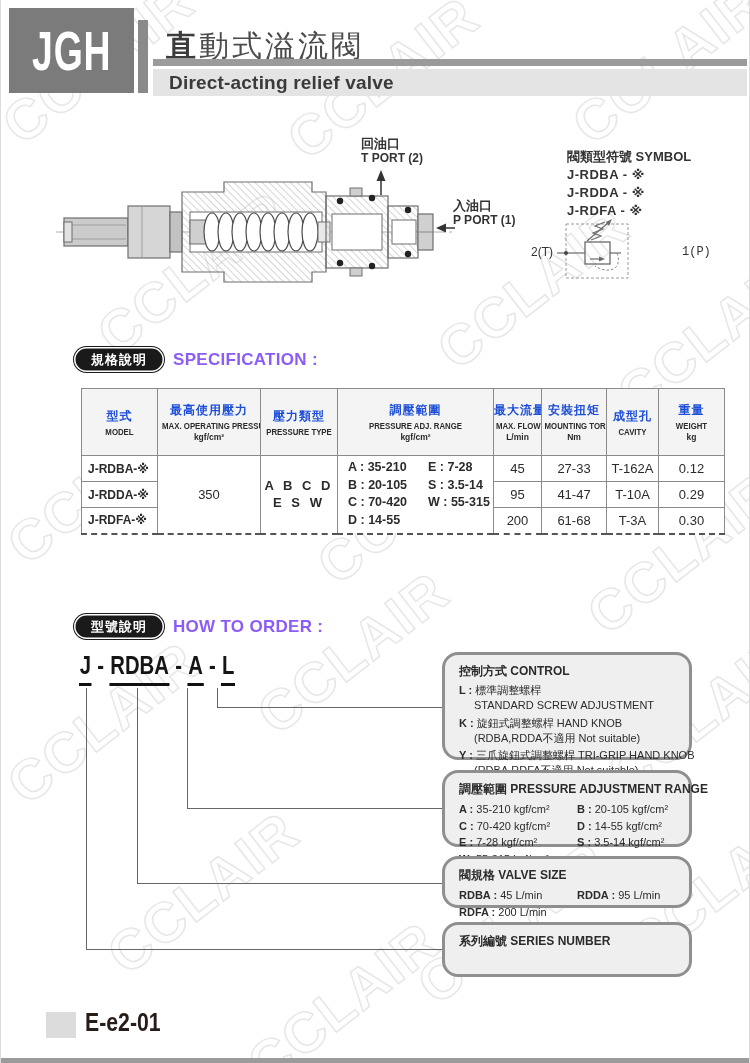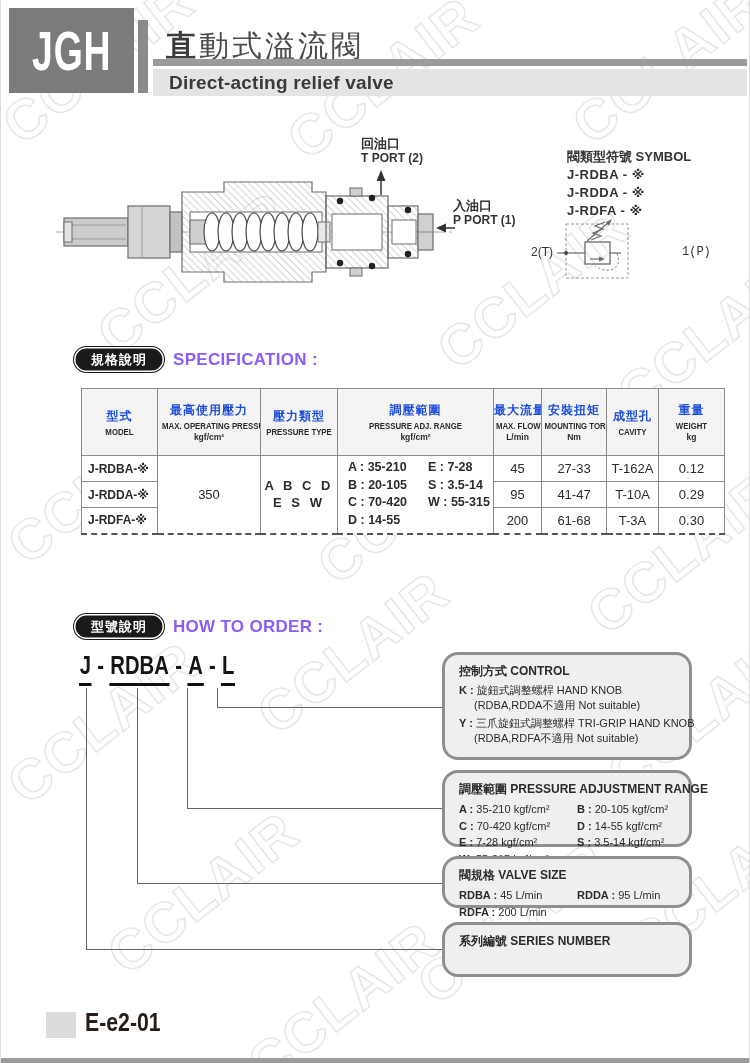--- a/index.html
+++ b/index.html
@@ -361,20 +361,24 @@
     </div>
 
     <div class="conn" style="left:216px; top:688px; width:225px; height:20px;"></div>
     <div class="conn" style="left:186px; top:688px; width:255px; height:121px;"></div>
     <div class="conn" style="left:136px; top:688px; width:305px; height:196px;"></div>
     <div class="conn" style="left:85px;  top:688px; width:356px; height:262px;"></div>
 
     <div class="order-box" style="top:652px; height:108px;">
       <div class="ob-title">控制方式 CONTROL</div>
       <div class="ob-item">
+        <span class="k">L :</span> <span>標準調整螺桿</span>
+        <span class="l2">STANDARD SCREW ADJUSTMENT</span>
+      </div>
+      <div class="ob-item">
         <span class="k">K :</span> <span>旋鈕式調整螺桿 HAND KNOB</span>
         <span class="l2">(RDBA,RDDA不適用 Not suitable)</span>
       </div>
       <div class="ob-item">
         <span class="k">Y :</span> <span>三爪旋鈕式調整螺桿 TRI-GRIP HAND KNOB</span>
         <span class="l2">(RDBA,RDFA不適用 Not suitable)</span>
       </div>
     </div>
 
     <div class="order-box" style="top:770px; height:77px;">

